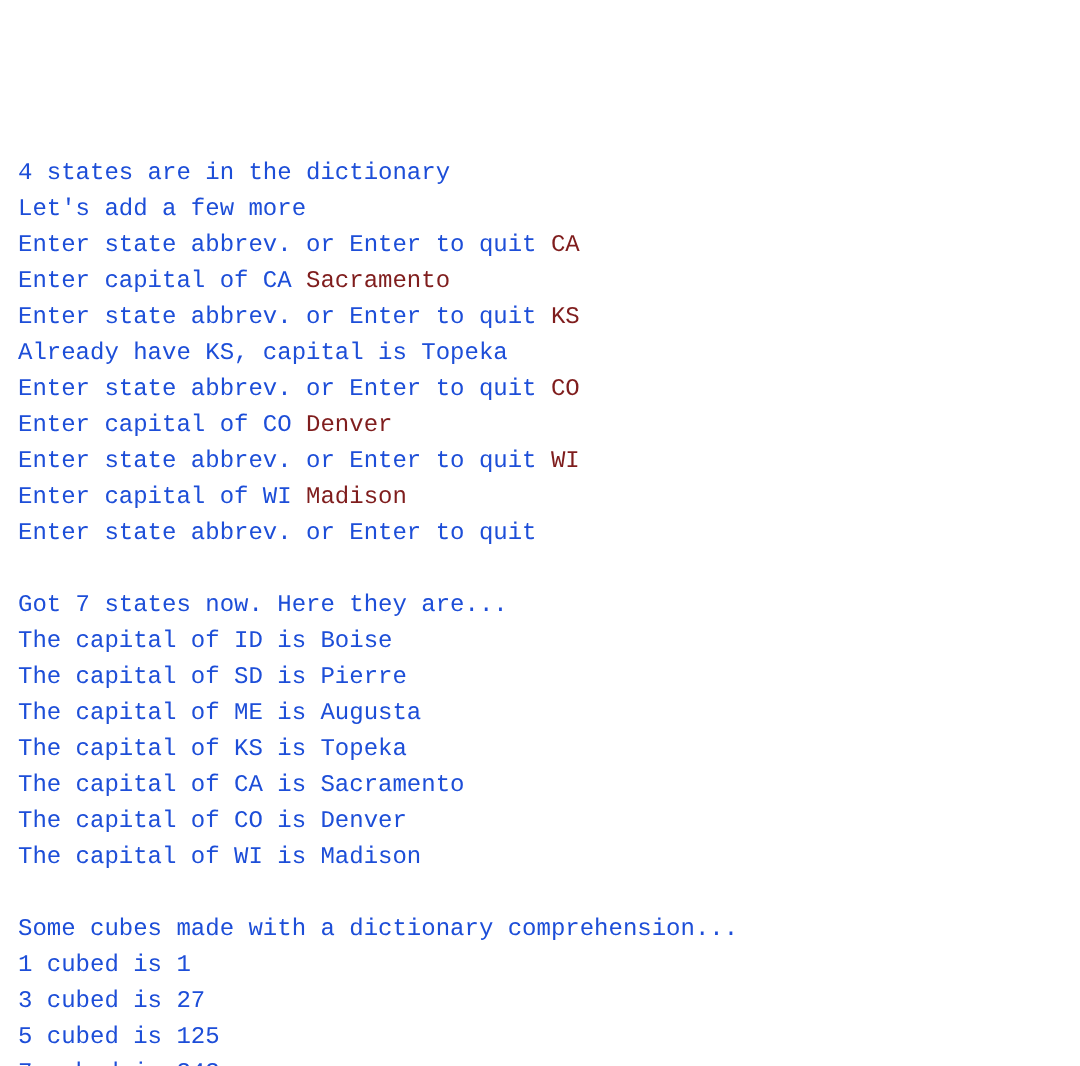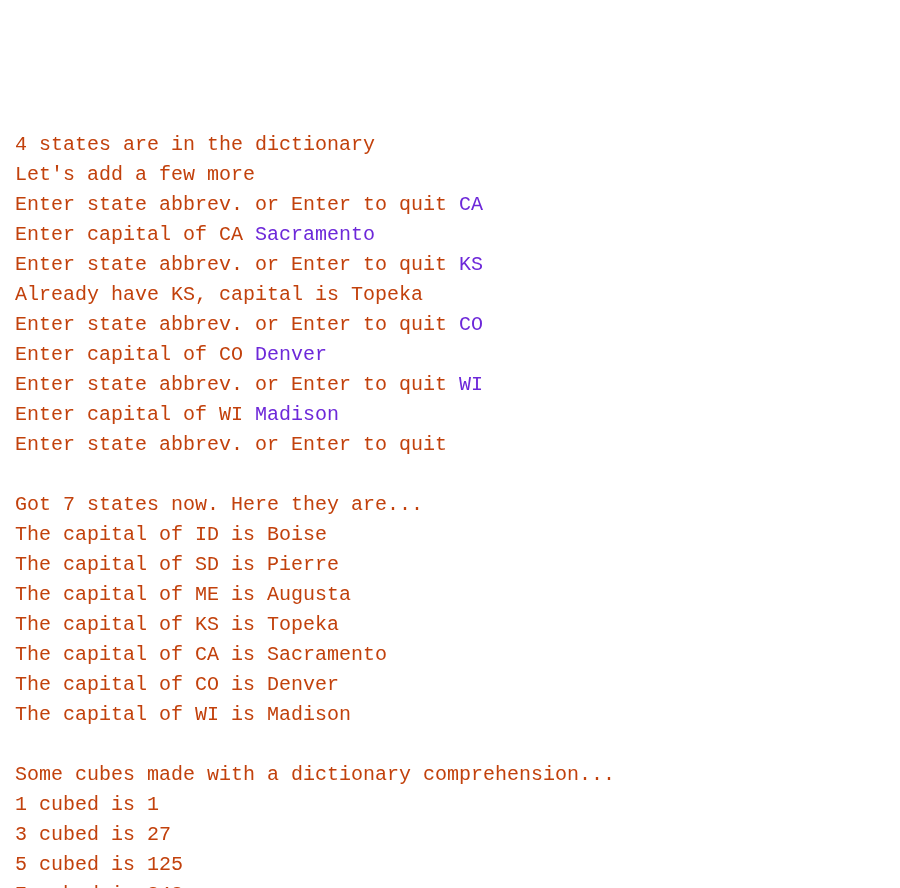--- a/index.html
+++ b/index.html
@@ -6,22 +6,22 @@
       margin: 0;
       padding: 10px 15px;
       background: #ffffff;
       font-family: "Courier New", Courier, monospace;
       font-size: 20px;
       line-height: 1.5;
       white-space: pre;
       width: 900px;
       box-sizing: border-box;
     }
-    .out { color: #c2410c; }
-    .in  { color: #6d28d9; }
+    .out { color: #1d4ed8; }
+    .in  { color: #7f1d1d; }
     .line { display: block; }
   </style>
 </head>
 <body>
 
 
 
 <div id="console"><span class="line"><span class="out">4 states are in the dictionary</span></span><span class="line"><span class="out">Let's add a few more</span></span><span class="line"><span class="out">Enter state abbrev. or Enter to quit </span><span class="in">CA</span></span><span class="line"><span class="out">Enter capital of CA </span><span class="in">Sacramento</span></span><span class="line"><span class="out">Enter state abbrev. or Enter to quit </span><span class="in">KS</span></span><span class="line"><span class="out">Already have KS, capital is Topeka</span></span><span class="line"><span class="out">Enter state abbrev. or Enter to quit </span><span class="in">CO</span></span><span class="line"><span class="out">Enter capital of CO </span><span class="in">Denver</span></span><span class="line"><span class="out">Enter state abbrev. or Enter to quit </span><span class="in">WI</span></span><span class="line"><span class="out">Enter capital of WI </span><span class="in">Madison</span></span><span class="line"><span class="out">Enter state abbrev. or Enter to quit</span></span><span class="line">&nbsp;</span><span class="line"><span class="out">Got 7 states now. Here they are...</span></span><span class="line"><span class="out">The capital of ID is Boise</span></span><span class="line"><span class="out">The capital of SD is Pierre</span></span><span class="line"><span class="out">The capital of ME is Augusta</span></span><span class="line"><span class="out">The capital of KS is Topeka</span></span><span class="line"><span class="out">The capital of CA is Sacramento</span></span><span class="line"><span class="out">The capital of CO is Denver</span></span><span class="line"><span class="out">The capital of WI is Madison</span></span><span class="line">&nbsp;</span><span class="line"><span class="out">Some cubes made with a dictionary comprehension...</span></span><span class="line"><span class="out">1 cubed is 1</span></span><span class="line"><span class="out">3 cubed is 27</span></span><span class="line"><span class="out">5 cubed is 125</span></span><span class="line"><span class="out">7 cubed is 343</span></span></div>
 
 

